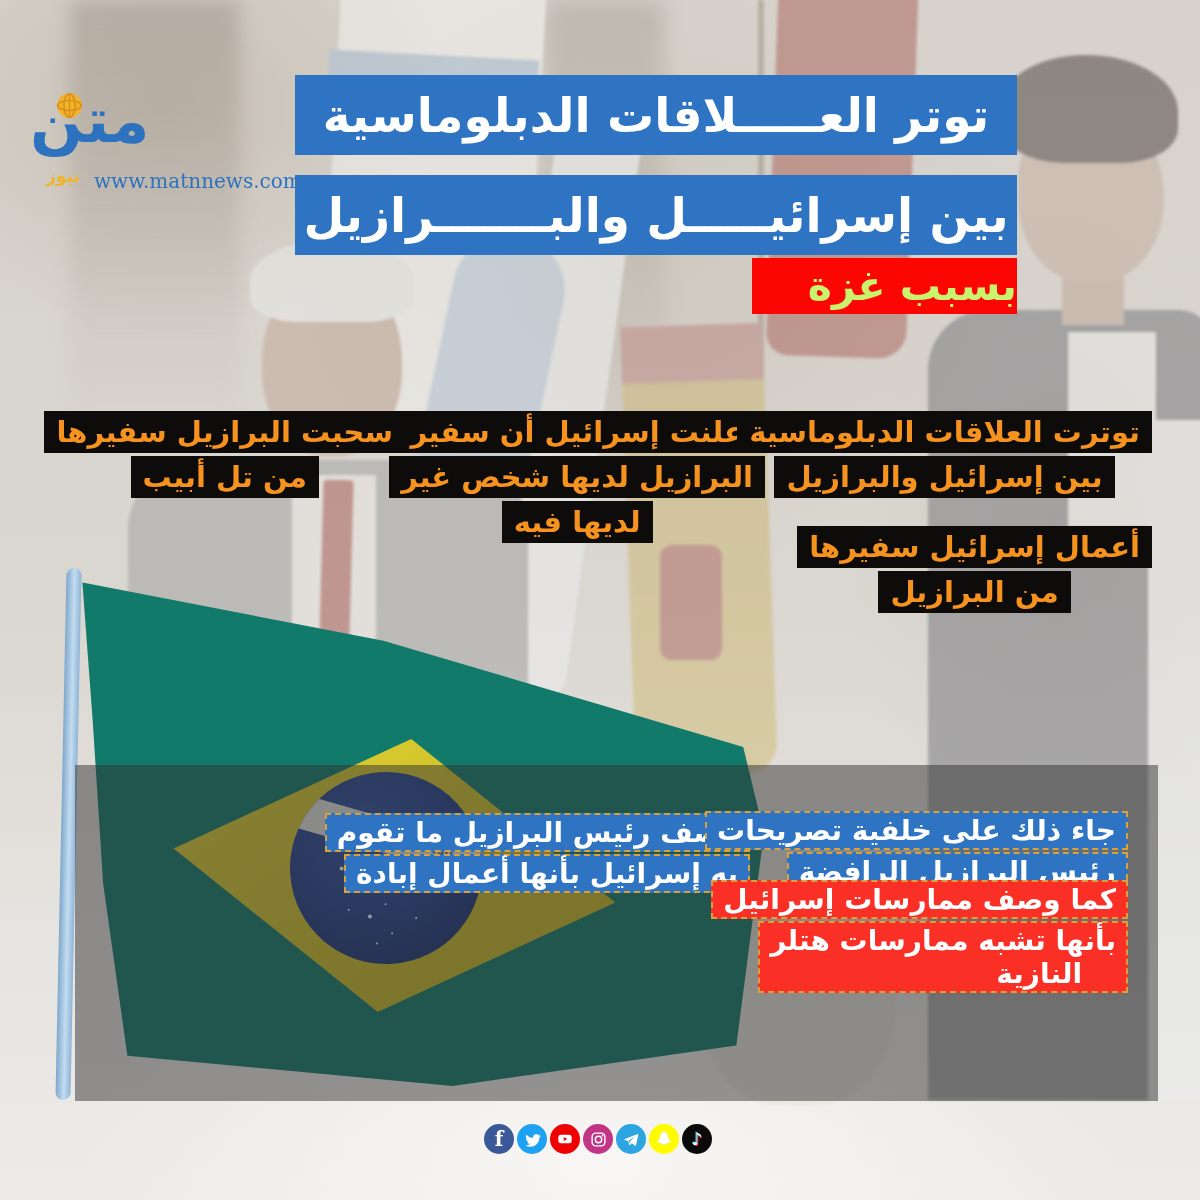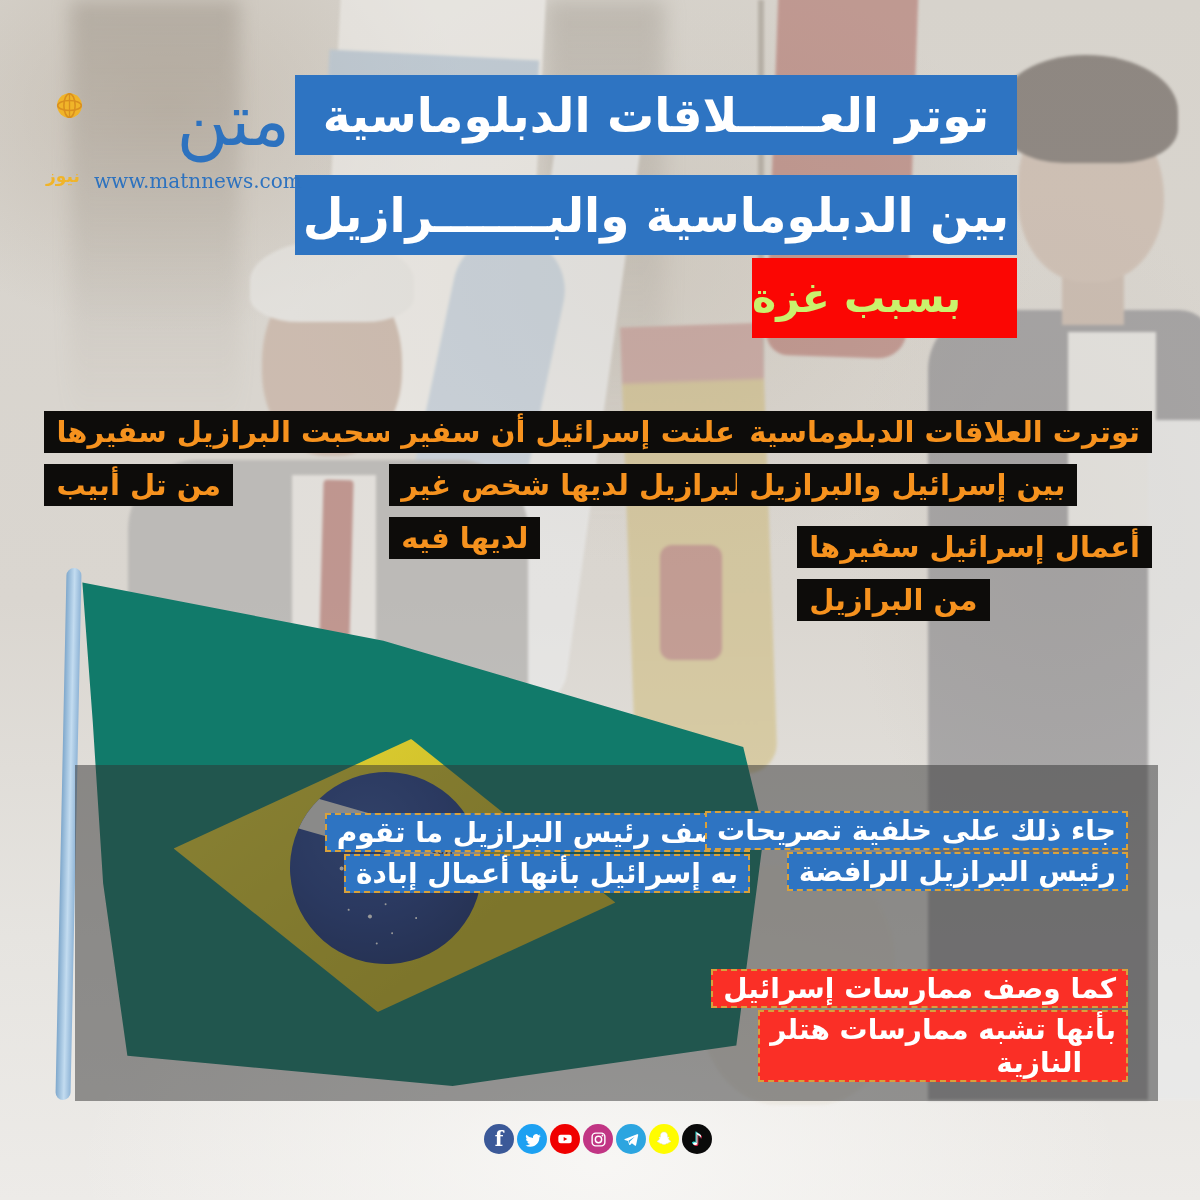--- a/index.html
+++ b/index.html
@@ -58,50 +58,50 @@
   .br-band{position:absolute;left:-12px;top:48px;width:220px;height:34px;background:#e3e3e0;transform:rotate(9deg);
     display:flex;align-items:center;justify-content:center;overflow:hidden;}
   .br-band span{font-size:9px;letter-spacing:1px;color:#4a4a55;font-weight:bold;direction:ltr;white-space:nowrap;}
   .br-star{position:absolute;width:4px;height:4px;border-radius:50%;background:#fff;
     box-shadow:22px 18px 0 -1px #fff,48px 30px 0 -1px #fff,70px 12px 0 -1px #fff,34px 44px 0 0 #fff,
                58px 58px 0 -1px #fff,12px 40px 0 -1px #fff,80px 40px 0 -1px #fff,44px 70px 0 -1px #fff;}
   
   #band{position:absolute;left:75px;top:765px;width:1083px;height:336px;background:rgba(50,50,50,.5);z-index:3;}
   
   #logo{position:absolute;left:30px;top:80px;width:270px;height:120px;z-index:5;}
-  .logo-main{position:absolute;left:0;top:-14px;width:260px;text-align:right;font-size:71px;font-weight:normal;color:#2d72bf;line-height:110px;}
+  .logo-main{position:absolute;left:0;top:-14px;width:260px;text-align:left;font-size:62px;font-weight:bold;color:#2d72bf;line-height:110px;}
   .logo-globe{position:absolute;left:26px;top:12px;width:27px;height:27px;z-index:6;}
   .logo-sub{position:absolute;left:16px;top:86px;font-size:17px;font-weight:bold;color:#f0b429;z-index:6;}
   .logo-url{position:absolute;left:64px;top:89px;font-size:20px;color:#2d72bf;direction:ltr;font-family:"DejaVu Serif","Liberation Serif",serif;z-index:6;}
   
   .hbar{position:absolute;left:295px;width:722px;height:80px;background:#2e74c2;z-index:4;
     display:flex;align-items:center;justify-content:center;color:#fff;font-weight:bold;font-size:47px;white-space:nowrap;}
   #hbar1{top:75px;}
   #hbar2{top:175px;}
-  #hbadge{position:absolute;left:752px;top:258px;width:265px;height:80px;background:#fb0603;z-index:4;
-    display:flex;align-items:center;justify-content:flex-end;color:#c9f26d;font-weight:bold;font-size:41px;white-space:nowrap;}
-  
-  .fact-col{position:absolute;display:flex;flex-direction:column;align-items:flex-end;z-index:4;gap:8px;}
+  #hbadge{position:absolute;left:752px;top:258px;width:265px;height:56px;background:#fb0603;z-index:4;
+    display:flex;align-items:center;justify-content:flex-start;color:#c9f26d;font-weight:bold;font-size:41px;white-space:nowrap;}
+  
+  .fact-col{position:absolute;display:flex;flex-direction:column;align-items:center;z-index:4;}
   .fact-line{background:#0d0c0a;color:#f6921e;font-weight:bold;font-size:29px;line-height:42px;
     padding:0 12px;margin-bottom:3px;white-space:nowrap;}
   #fact-left{right:795px;top:411px;}
   #fact-mid{right:435px;top:411px;}
   #fact-right1{right:48px;top:411px;}
   #fact-right2{right:48px;top:526px;}
   
   .detail-col{position:absolute;display:flex;flex-direction:column;align-items:flex-start;z-index:4;}
   .blue-line,.red-line,.red-multi{border:2px dashed #d8a13c;color:#fff;font-weight:bold;font-size:28px;
     line-height:33px;padding:1px 10px;margin-bottom:2px;white-space:nowrap;}
   .blue-line{background:#2e74c2;}
   .red-line,.red-multi{background:#fa2f26;}
   .red-multi span{display:block;text-align:right;}
   .red-multi .indent{margin-right:34px;}
   #detail-mid{right:450px;top:813px;}
   #detail-right{right:72px;top:811px;}
-  #detail-red{right:72px;top:969px;}
+  #detail-red{right:72px;top:880px;}
   
   #social{position:absolute;left:484px;top:1124px;display:flex;gap:3px;direction:ltr;z-index:5;}
   .sicon{width:30px;height:30px;border-radius:50%;display:flex;align-items:center;justify-content:center;overflow:hidden;}
   .sicon svg{display:block;}
   .fb{background:#3b5998;color:#fff;font-family:"DejaVu Serif",serif;font-weight:bold;font-size:20px;}
   .tw{background:#1da1f2;}
   .yt{background:#f00000;}
   .ig{background:#c13584;}
   .tg{background:#2ca5e0;}
   .sc{background:#fffc00;}
@@ -162,21 +162,21 @@
       <line x1="12" y1="1.5" x2="12" y2="22.5" stroke="#d98f1f" stroke-width="1.2"></line>
     </svg>
     <div class="logo-sub">نيوز</div>
     <div class="logo-url">www.matnnews.com</div>
   </div>
 
   <div id="hbar1" class="hbar">
     <span>توتر العـــــلاقات الدبلوماسية</span>
   </div>
   <div id="hbar2" class="hbar">
-    <span>بين الدبلوماسية والبـــــــرازيل</span>
+    <span>بين إسرائيـــــل والبـــــــرازيل</span>
   </div>
   <div id="hbadge">
     <span>بسبب غزة</span>
   </div>
 
   <div id="fact-left" class="fact-col">
     <div class="fact-line">سحبت البرازيل سفيرها</div>
     <div class="fact-line">من تل أبيب</div>
   </div>
   <div id="fact-mid" class="fact-col">

